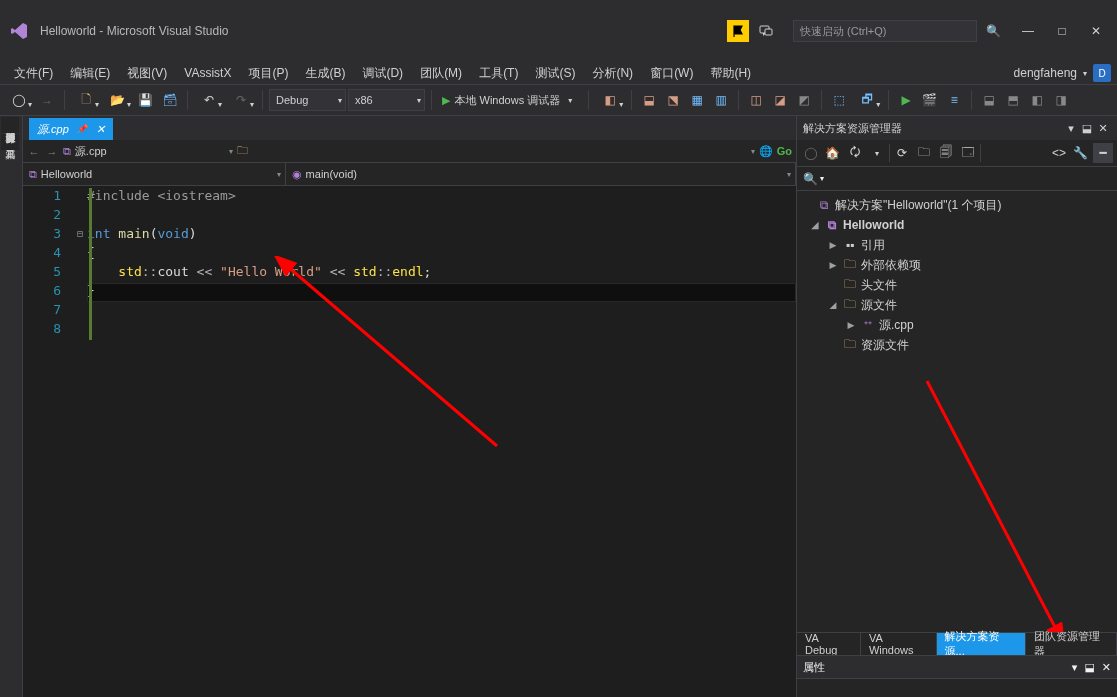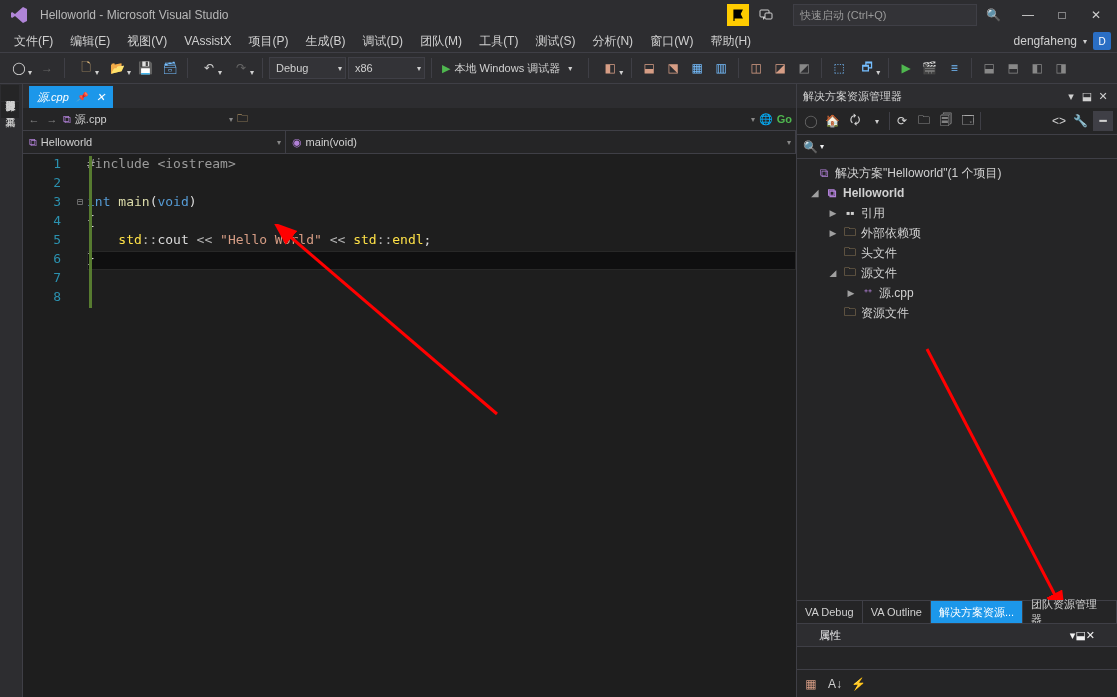--- a/index.html
+++ b/index.html
@@ -1,16 +1,16 @@
 <!DOCTYPE html>
 <html><head>
 <meta charset="utf-8">
 <style>
   html,body{margin:0;padding:0;width:1117px;height:697px;background:#2d2d30;font:12px "Segoe UI","Microsoft YaHei",sans-serif;color:#f1f1f1;overflow:hidden;}
-  .titlebar{height:30px;background:#2d2d30;display:flex;align-items:center;padding:0 4px;gap:6px;}
+  .titlebar{height:30px;background:#2d2d30;display:flex;align-items:center;padding:16px 4px;gap:6px;}
   .titlebar .vs-logo{width:30px;height:20px;display:flex;align-items:center;justify-content:center;}
   .titlebar .title{color:#b8b8b8;font-size:12px;}
   .titlebar .spacer{flex:1;}
   .titlebar .notify{width:22px;height:22px;background:#ffcc00;display:flex;align-items:center;justify-content:center;color:#000;}
   .titlebar .icon-btn{width:22px;height:22px;display:flex;align-items:center;justify-content:center;color:#d0d0d0;}
   .titlebar .quick-launch{width:170px;height:20px;background:#333337;border:1px solid #3f3f46;color:#999;padding:0 6px;display:flex;align-items:center;font-size:11px;margin-left:10px;}
   .titlebar .winctl{display:flex;}
   .titlebar .winctl div{width:34px;height:20px;display:flex;align-items:center;justify-content:center;color:#d0d0d0;}
   .menubar{height:22px;background:#2d2d30;display:flex;align-items:center;padding:0 6px;gap:1px;}
   .menubar .m{padding:3px 8px;color:#d0d0d0;font-size:12px;}
@@ -73,21 +73,21 @@
   .tn{height:20px;display:flex;align-items:center;gap:3px;color:#d0d0d0;padding-right:4px;}
   .tn .exp{width:12px;text-align:center;font-size:9px;color:#a0a0a0;}
   .tn .ico{width:16px;height:14px;display:inline-flex;align-items:center;justify-content:center;}
   .tn.bold{font-weight:bold;}
   .folder{color:#dcb67a;}
   .purple{color:#b180d7;}
   .bottom-tabs{height:22px;border-top:1px solid #3f3f46;display:flex;align-items:stretch;font-size:11px;}
   .btab{padding:0 8px;display:flex;align-items:center;color:#d0d0d0;border-right:1px solid #3f3f46;}
   .btab.active{background:#1c97ea;color:#fff;}
   .prop-panel{border-top:1px solid #3f3f46;}
-  .prop-title{height:22px;display:flex;align-items:center;padding:0 22px;font-size:11px;background:#2d2d30;}
+  .prop-title{height:22px;display:flex;align-items:center;padding:0 6px;font-size:11px;background:#2d2d30;gap:7px;}
   .prop-title .sp{flex:1;}
   .prop-tb{height:28px;display:flex;align-items:center;padding:0 4px;gap:4px;border-top:1px solid #3f3f46;}
   svg{display:block;}
 </style>
 </head>
 <body>
 
 <div class="titlebar">
   <div class="vs-logo">
     <svg width="18" height="18" viewBox="0 0 18 18">
@@ -345,21 +345,21 @@
           <defs>
             <marker id="ah2" markerWidth="10" markerHeight="10" refX="2" refY="3" orient="auto">
               <path d="M0,0 L0,6 L8,3 Z" fill="#ff0000"></path>
             </marker>
           </defs>
           <line x1="30" y1="10" x2="160" y2="260" stroke="#ff0000" stroke-width="3" marker-end="url(#ah2)"></line>
         </svg>
     </div>
     <div class="bottom-tabs">
       <div class="btab">VA Debug</div>
-      <div class="btab">VA Outline</div>
+      <div class="btab">VA Windows</div>
       <div class="btab active">解决方案资源...</div>
       <div class="btab">团队资源管理器</div>
     </div>
     <div class="prop-panel">
       <div class="prop-title">
         <span>属性</span>
         <span class="sp"></span>
         <span class="pbtn">▾</span>
         <span class="pbtn">⬓</span>
         <span class="pbtn">✕</span>

